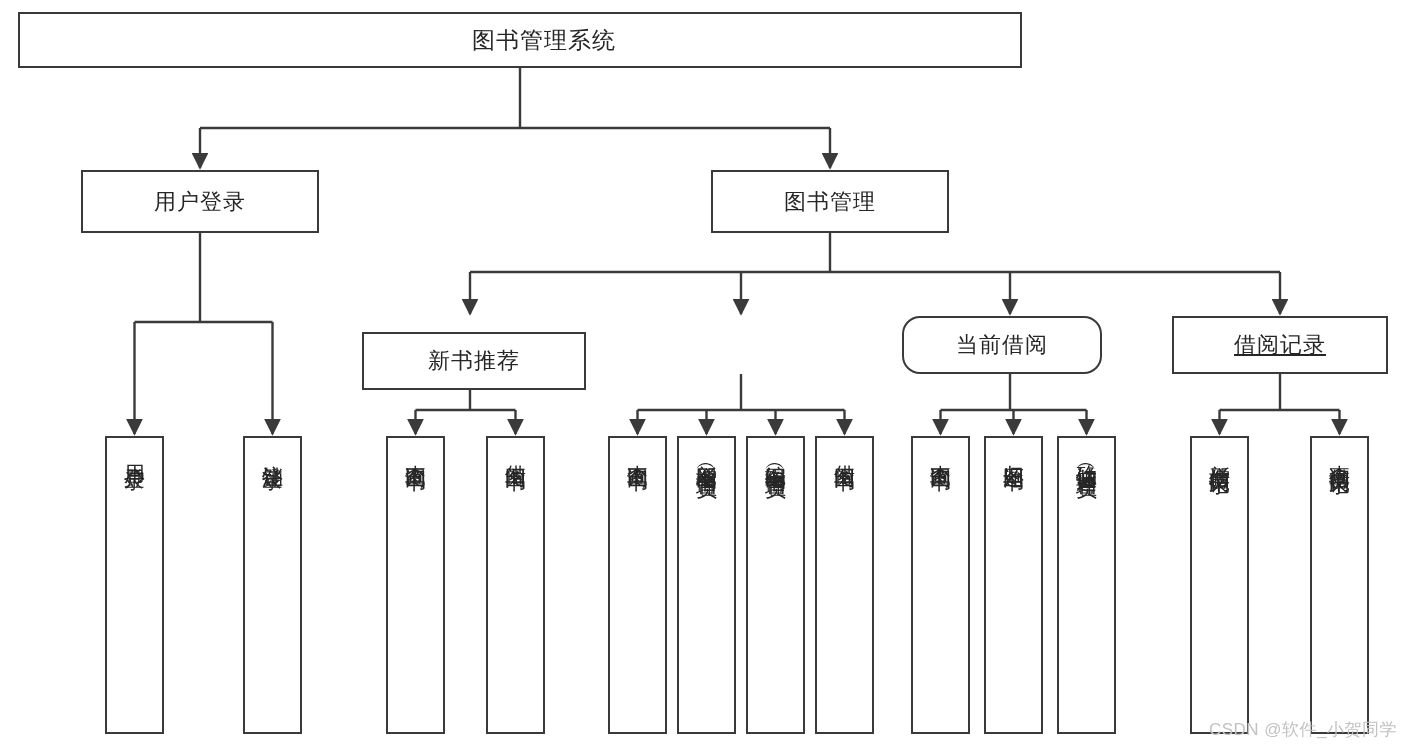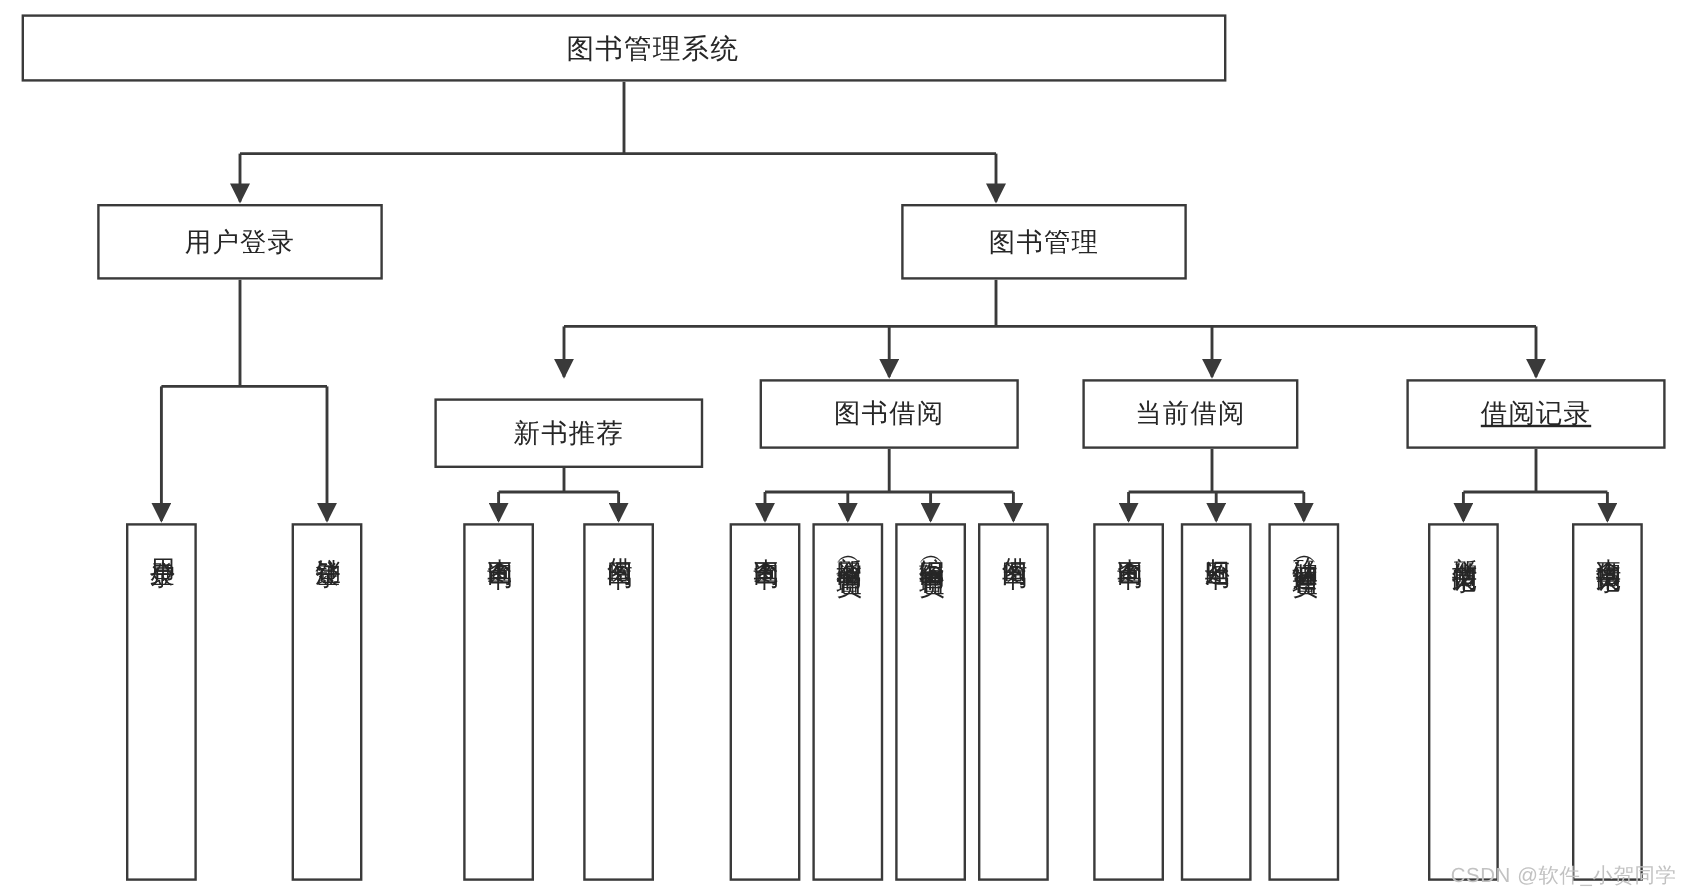--- a/index.html
+++ b/index.html
@@ -112,25 +112,24 @@
         <path d="M 1280 374 L 1280 410"></path>
         <path d="M 1219.5 410 L 1339.5 410"></path>
         <path d="M 1219.5 410 L 1219.5 434" marker-end="url(#arrow)"></path>
         <path d="M 1339.5 410 L 1339.5 434" marker-end="url(#arrow)"></path>
       </g>
   </svg>
 
   <div class="node node-h node-root" style="left: 18px; top: 12px; width: 1004px; height: 56px;">图书管理系统</div>
 
   <div class="node node-h" style="left: 81px; top: 170px; width: 238px; height: 63px;">用户登录</div>
-  <div class="node node-h" style="left: 711px; top: 170px; width: 238px; height: 63px; margin-left: 40px;">图书管理</div>
+  <div class="node node-h" style="left: 711px; top: 170px; width: 238px; height: 63px;">图书管理</div>
 
   <div class="node node-h" style="left: 362px; top: 332px; width: 224px; height: 58px;">新书推荐</div>
-  <div class="node node-h" style="left: 633px; top: 316px; width: 216px; height: 58px;">图书借阅</div>
-  <div class="node node-h" style="left: 902px; top: 316px; width: 180px; height: 58px;">当前借阅</div>
+  <div class="node node-h" style="left: 902px; top: 316px; width: 200px; height: 58px; border-radius: 18px;">当前借阅</div>
   <div class="node node-h" style="left: 1172px; top: 316px; width: 216px; height: 58px; text-decoration: underline;">借阅记录</div>
 
   <div class="node node-v" style="left: 105px; top: 436px; width: 59px; height: 298px;">
     <span class="vtext">用户登录</span>
   </div>
   <div class="node node-v" style="left: 243px; top: 436px; width: 59px; height: 298px;">
     <span class="vtext">注销登录</span>
   </div>
   <div class="node node-v" style="left: 386px; top: 436px; width: 59px; height: 298px;">
     <span class="vtext">查询图书</span>

